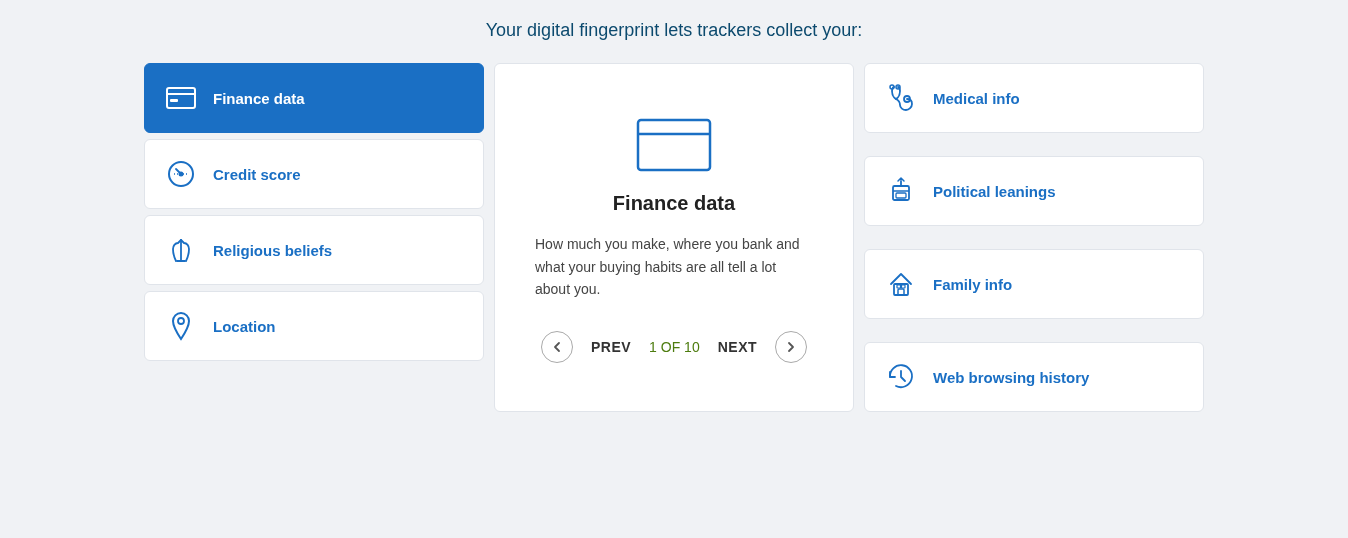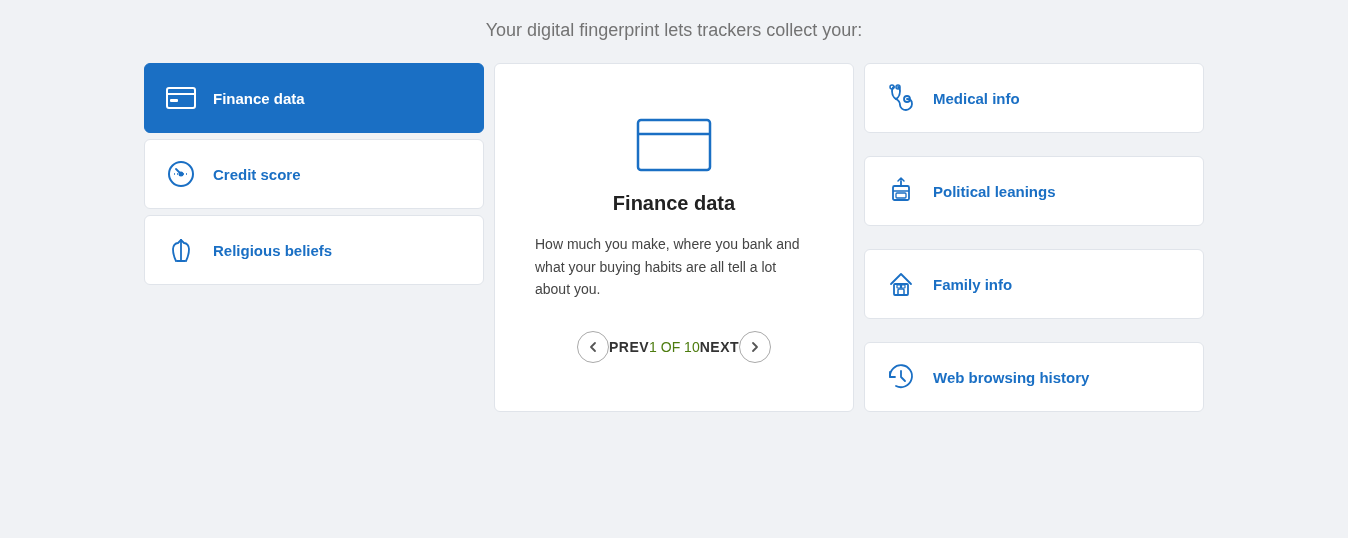--- a/index.html
+++ b/index.html
@@ -8,21 +8,21 @@
       font-family: 'Segoe UI', Arial, sans-serif;
       min-height: 538px;
       display: flex;
       flex-direction: column;
       align-items: center;
       padding: 20px 0 10px;
     }
     .page-subtitle {
       font-size: 18px;
       font-weight: 500;
-      color: #737373;
+      color: #0c4a6e;
       margin-bottom: 22px;
       text-align: center;
     }
     .main-layout {
       display: flex;
       gap: 0;
       width: 1100px;
       max-width: 100%;
       justify-content: center;
     }
@@ -89,20 +89,21 @@
     .center-desc {
       font-size: 14px;
       color: #444;
       text-align: left;
       line-height: 1.6;
       margin-bottom: 30px;
     }
     .center-nav {
       display: flex;
       align-items: center;
+      gap: 18px;
     }
     .nav-btn {
       background: #fff;
       border: 1.5px solid #aaa;
       border-radius: 50%;
       width: 32px;
       height: 32px;
       display: flex;
       align-items: center;
       justify-content: center;
@@ -190,20 +191,29 @@
 
           <path d="M10 26 C10 26 7 20 7 14 C7 11 9 8 12 8 L15 5" stroke="#1a6fc4" stroke-width="1.8" fill="none" stroke-linecap="round"></path>
           <path d="M20 26 C20 26 23 20 23 14 C23 11 21 8 18 8 L15 5" stroke="#1a6fc4" stroke-width="1.8" fill="none" stroke-linecap="round"></path>
           <path d="M11 26 L19 26" stroke="#1a6fc4" stroke-width="1.8" stroke-linecap="round"></path>
           <line x1="15" y1="5" x2="15" y2="26" stroke="#1a6fc4" stroke-width="1.8" stroke-linecap="round"></line>
         </svg>
       </span>
       <span class="item-label">Religious beliefs</span>
     </div>
 
+    <div class="left-item">
+      <span class="item-icon">
+        <svg width="24" height="30" viewBox="0 0 24 30" fill="none" xmlns="http://www.w3.org/2000/svg">
+          <path d="M12 2C7.58 2 4 5.58 4 10C4 16 12 28 12 28C12 28 20 16 20 10C20 5.58 16.42 2 12 2Z" stroke="#1a6fc4" stroke-width="2" fill="none"></path>
+          <circle cx="12" cy="10" r="3" stroke="#1a6fc4" stroke-width="1.8" fill="none"></circle>
+        </svg>
+      </span>
+      <span class="item-label">Location</span>
+    </div>
 
 
   </div>
 
   <div class="center-col">
     <div class="center-icon">
       <svg width="80" height="58" viewBox="0 0 80 58" fill="none" xmlns="http://www.w3.org/2000/svg">
         <rect x="4" y="8" width="72" height="50" rx="3" stroke="#1a6fc4" stroke-width="2.5" fill="none"></rect>
         <line x1="4" y1="22" x2="76" y2="22" stroke="#1a6fc4" stroke-width="2.5"></line>
       </svg>

